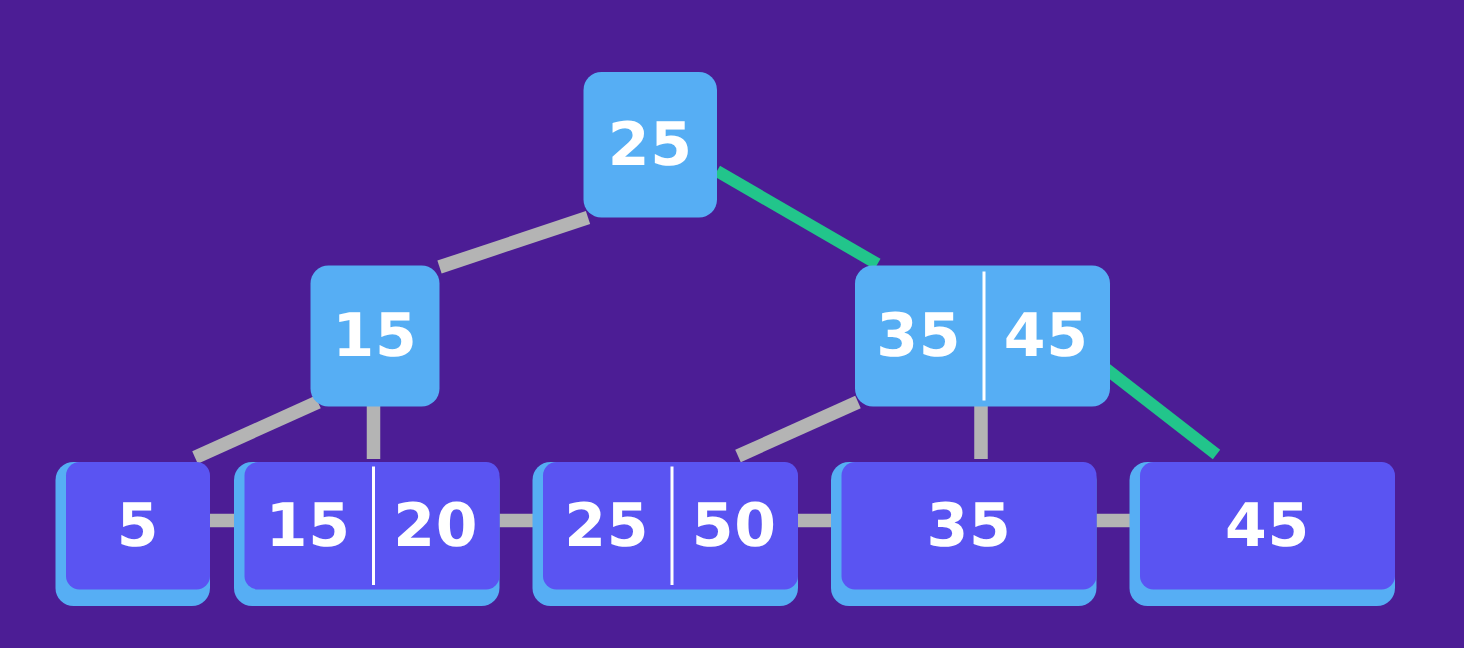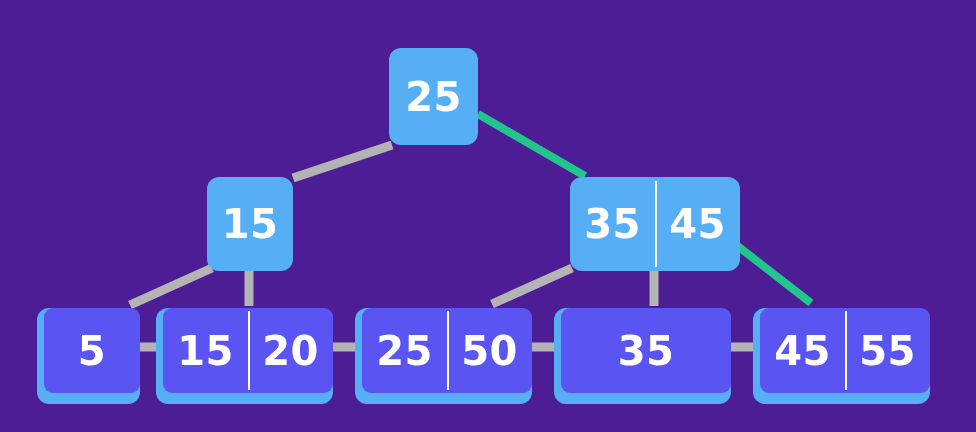--- a/index.html
+++ b/index.html
@@ -153,18 +153,17 @@
       <div class="leaf-wrap" style="left: 554px; top: 308px; width: 177px; height: 96px;">
         <div class="leaf-back"></div>
         <div class="leaf-card">
           <div class="cell">35</div>
         </div>
       </div>
       <div class="leaf-wrap" style="left: 753px; top: 308px; width: 177px; height: 96px;">
         <div class="leaf-back"></div>
         <div class="leaf-card">
           <div class="cell">45</div>
-          <div class="cell">55</div>
         </div>
       </div>
     </div>
 
 </div>
 
 </body></html>

